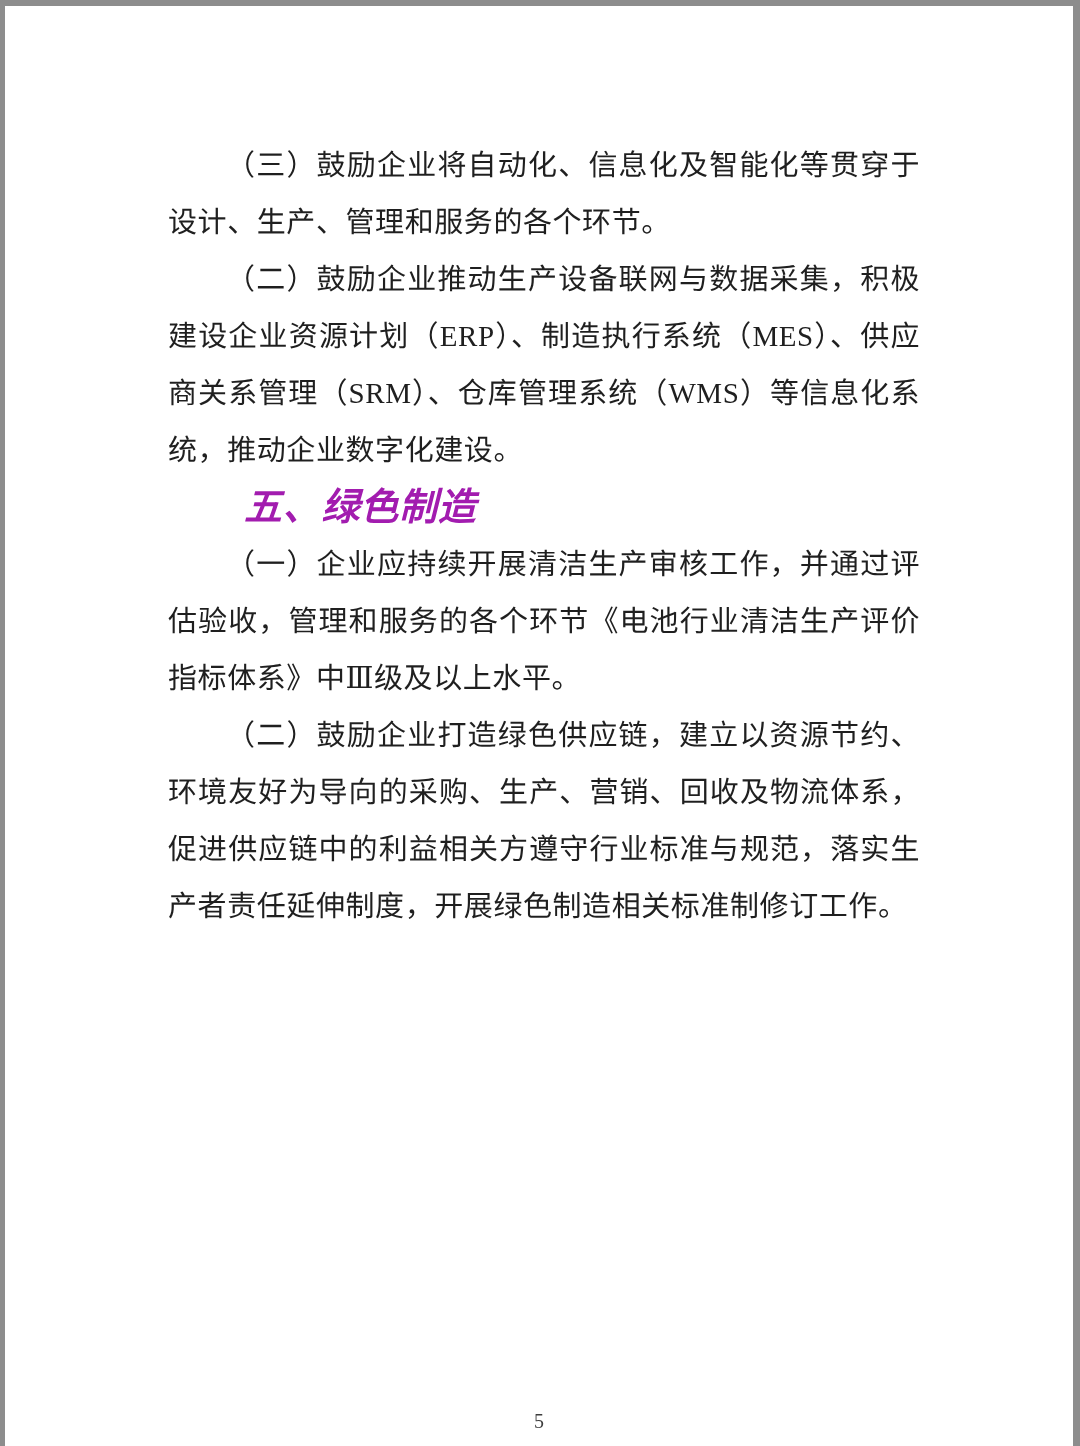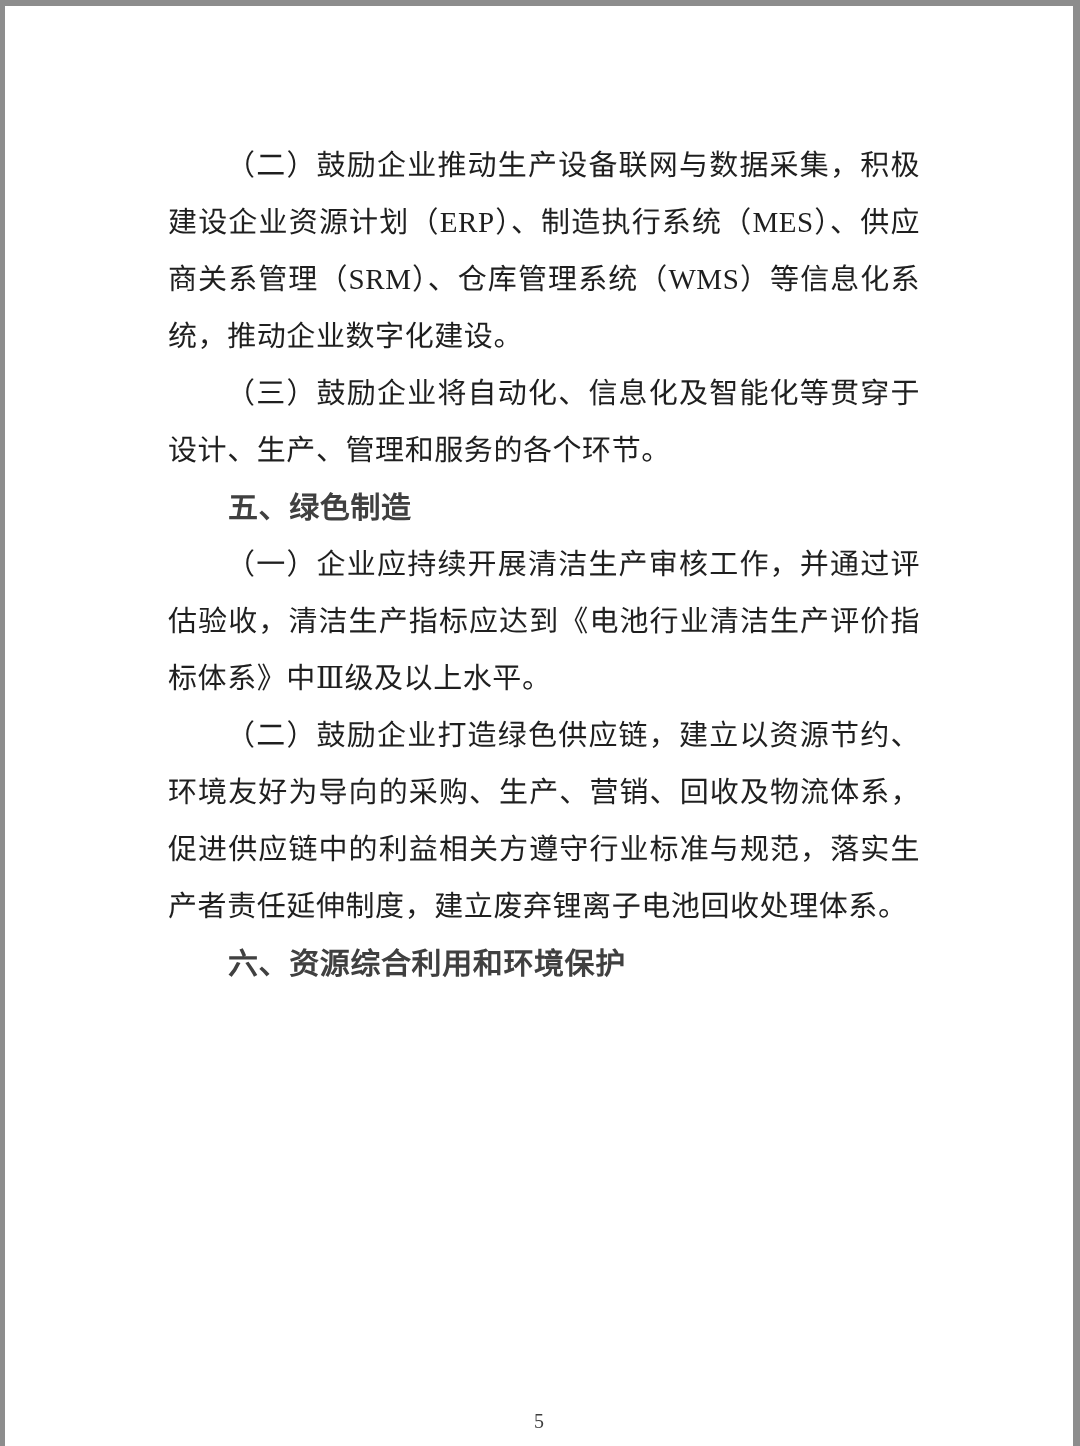--- a/index.html
+++ b/index.html
@@ -31,46 +31,46 @@
     line-height:57px;
     text-align:justify;
     text-justify:inter-ideograph;
     text-indent:2em;
     letter-spacing:0.02em;
     color: var(--ink);
   }
   .doc-heading{
     font-family:"Liberation Sans","DejaVu Sans",sans-serif;
     font-weight:bold;
-    font-size:30px;
+    font-size:38px;
     line-height:57px;
     text-indent:2em;
     letter-spacing:0.02em;
-    color:#404040;
+    color:#a21caf;
+    font-style:italic;
   }
   .page-footer{
     position:absolute;
     bottom:13px; left:0;
     width:100%;
     text-align:center;
   }
   .page-number{
     font-size:20px;
     color:#3c3c3c;
     font-family:"Liberation Serif","DejaVu Serif",serif;
   }
 </style>
 </head>
 <body>
 
 <div class="page">
   <div class="doc-body">
+      <p class="doc-para">（三）鼓励企业将自动化、信息化及智能化等贯穿于设计、生产、管理和服务的各个环节。</p>
       <p class="doc-para">（二）鼓励企业推动生产设备联网与数据采集，积极建设企业资源计划（ERP）、制造执行系统（MES）、供应商关系管理（SRM）、仓库管理系统（WMS）等信息化系统，推动企业数字化建设。</p>
-      <p class="doc-para">（三）鼓励企业将自动化、信息化及智能化等贯穿于设计、生产、管理和服务的各个环节。</p>
       <h2 class="doc-heading">五、绿色制造</h2>
-      <p class="doc-para">（一）企业应持续开展清洁生产审核工作，并通过评估验收，清洁生产指标应达到《电池行业清洁生产评价指标体系》中Ⅲ级及以上水平。</p>
-      <p class="doc-para">（二）鼓励企业打造绿色供应链，建立以资源节约、环境友好为导向的采购、生产、营销、回收及物流体系，促进供应链中的利益相关方遵守行业标准与规范，落实生产者责任延伸制度，建立废弃锂离子电池回收处理体系。</p>
-      <h2 class="doc-heading">六、资源综合利用和环境保护</h2>
+      <p class="doc-para">（一）企业应持续开展清洁生产审核工作，并通过评估验收，管理和服务的各个环节《电池行业清洁生产评价指标体系》中Ⅲ级及以上水平。</p>
+      <p class="doc-para">（二）鼓励企业打造绿色供应链，建立以资源节约、环境友好为导向的采购、生产、营销、回收及物流体系，促进供应链中的利益相关方遵守行业标准与规范，落实生产者责任延伸制度，开展绿色制造相关标准制修订工作。</p>
     </div>
   <div class="page-footer">
     <span class="page-number">5</span>
   </div>
 </div>
 
 </body></html>

